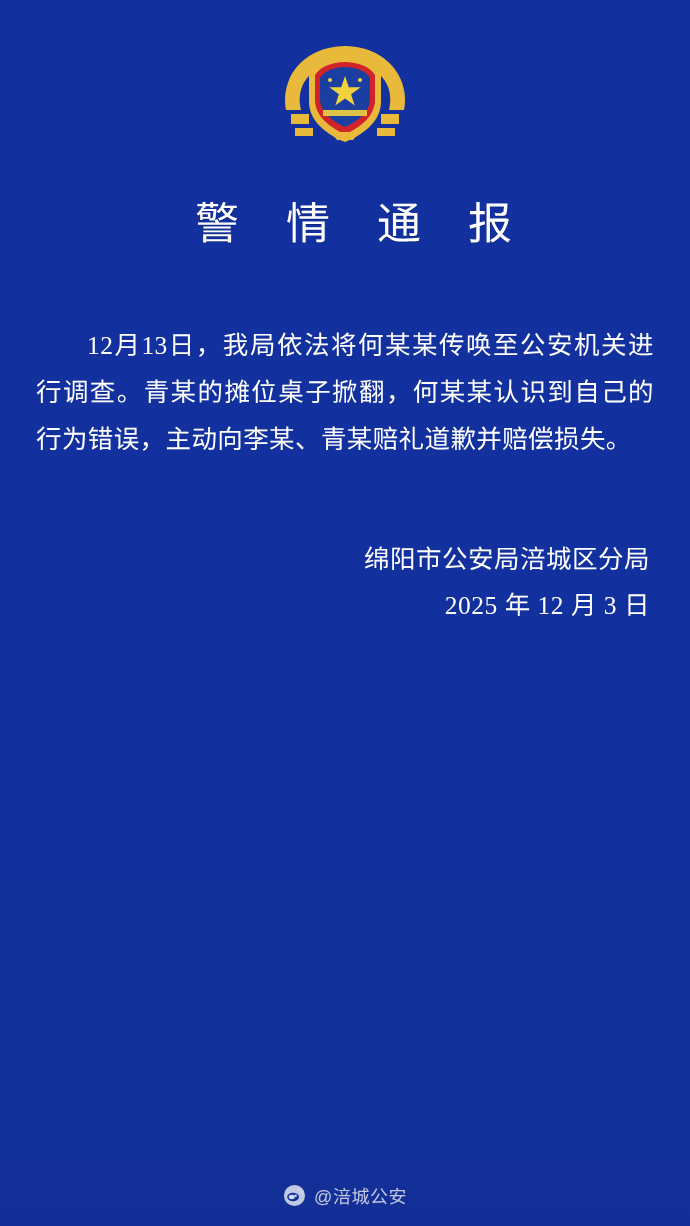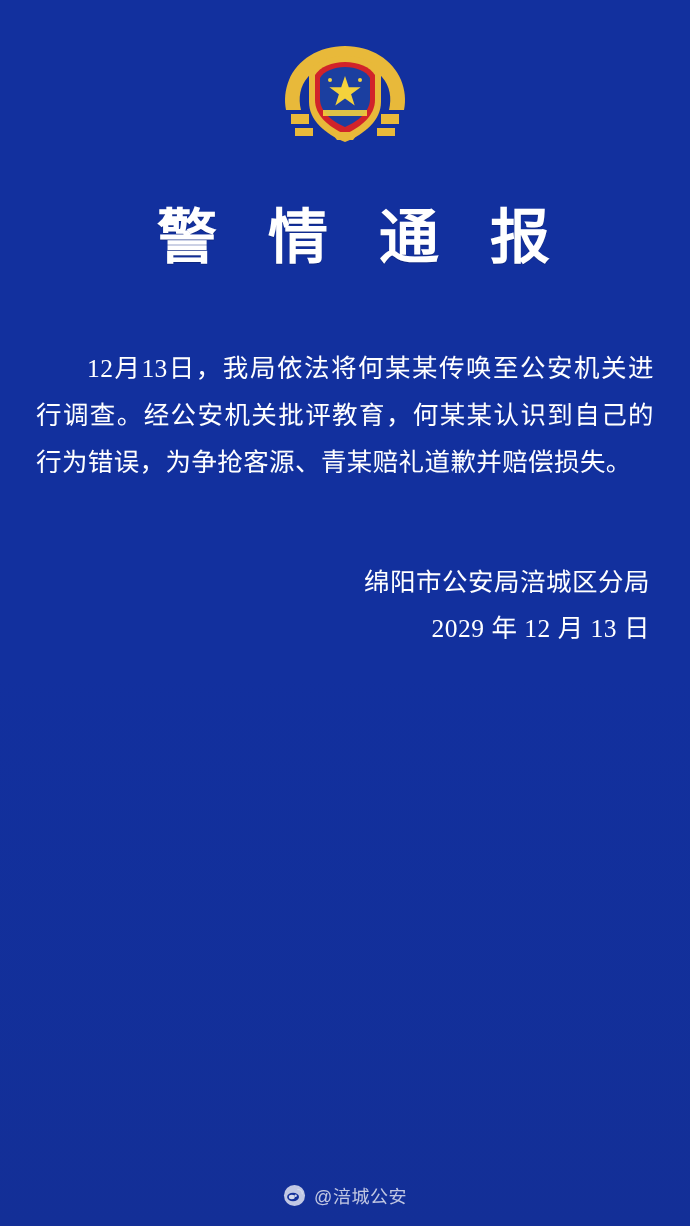--- a/index.html
+++ b/index.html
@@ -36,24 +36,24 @@
     width: 132px;
     height: 110px;
     position: relative;
   }
   .emblem svg { display: block; }
 
   
   .title {
     margin-top: 38px;
     text-align: center;
-    font-size: 60px;
+    font-size: 44px;
     letter-spacing: 18px;
     text-indent: 18px;
-    font-weight: bold;
+    font-weight: normal;
     font-family: "Liberation Serif", "DejaVu Serif", serif;
     color: #ffffff;
     text-shadow: 0 1px 0 rgba(0,0,0,0.18);
     padding-left: 17px;
   }
 
   
   .body-text {
     margin: 70px 36px 0 36px;
     font-size: 25.5px;
@@ -131,26 +131,26 @@
 
         <path d="M44 70 L88 70 L88 76 L44 76 Z" fill="#f4d23c" opacity="0.9"></path>
         <path d="M52 92 L80 92 L74 100 L58 100 Z" fill="#e8b93a"></path>
       </svg>
     </div>
   </div>
 
   <h1 class="title">警 情 通 报</h1>
 
   <div class="body-text">
-    <p>12月13日，我局依法将何某某传唤至公安机关进行调查。经公安机关批评教育，何某某认识到自己的行为错误，为争抢客源、青某赔礼道歉并赔偿损失。</p>
+    <p>12月13日，我局依法将何某某传唤至公安机关进行调查。青某的摊位桌子掀翻，何某某认识到自己的行为错误，主动向李某、青某赔礼道歉并赔偿损失。</p>
   </div>
 
   <div class="signature">
     <div>绵阳市公安局涪城区分局</div>
-    <div>2029 年 12 月 13 日</div>
+    <div>2025 年 12 月 3 日</div>
   </div>
 
   <div class="footer">
     <span class="weibo-icon">
       <svg viewBox="0 0 24 24" width="23" height="23" xmlns="http://www.w3.org/2000/svg">
         <circle cx="12" cy="12" r="11" fill="#ffffff" opacity="0.9"></circle>
         <ellipse cx="10.5" cy="13.5" rx="6.2" ry="4.4" fill="#13309b"></ellipse>
         <ellipse cx="9.2" cy="13.6" rx="3.1" ry="2.3" fill="#ffffff"></ellipse>
         <circle cx="13.2" cy="12.2" r="1.25" fill="#ffffff"></circle>
         <path d="M15.5 5.6c2.6 0 4.7 2.1 4.7 4.7" stroke="#ffffff" stroke-width="1.5" fill="none" stroke-linecap="round"></path>

